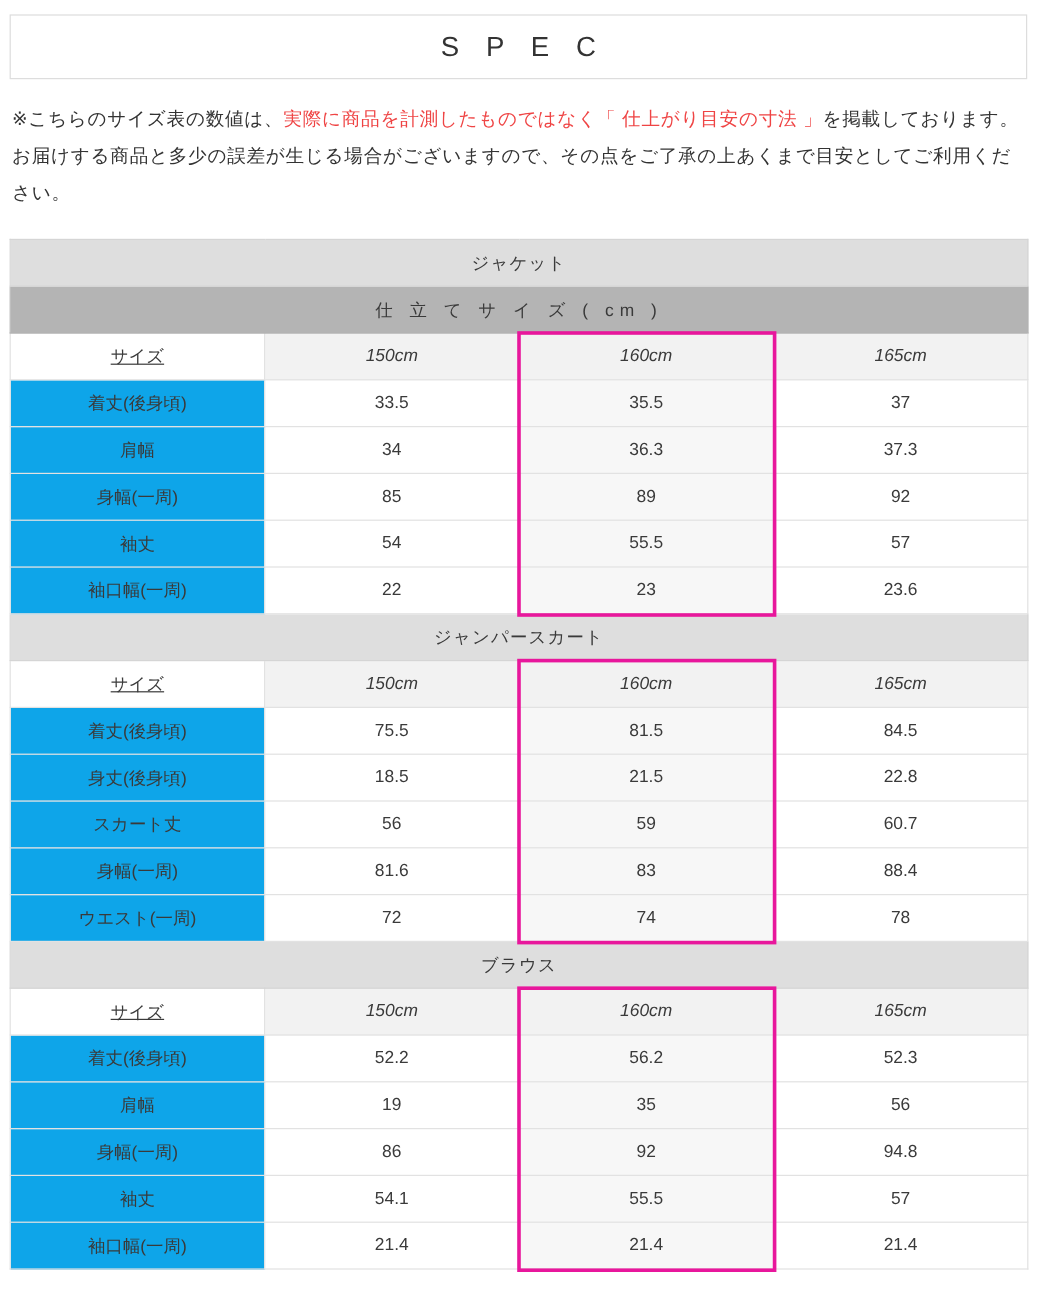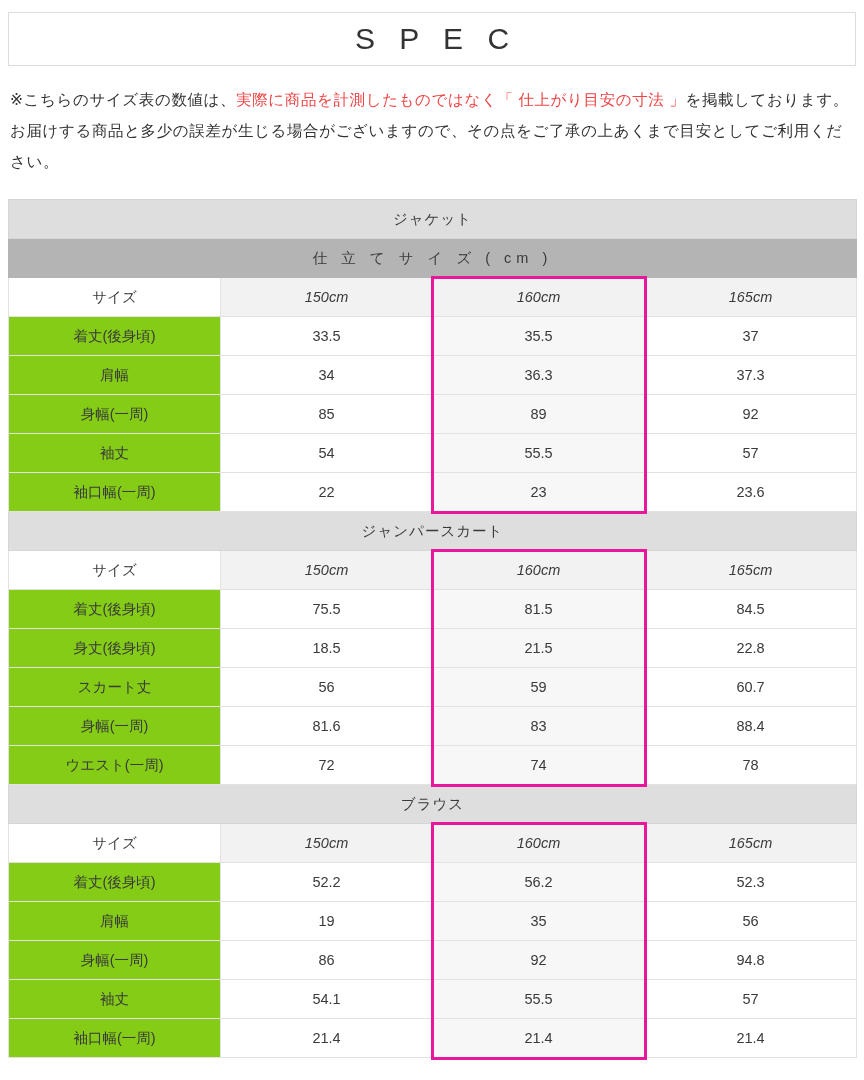--- a/index.html
+++ b/index.html
@@ -24,21 +24,21 @@
   .spec-header {
     margin: 12px 8px 0 8px;
     border: 1px solid #dddddd;
     height: 52px;
     display: flex;
     align-items: center;
     justify-content: center;
     background: #ffffff;
   }
   .spec-header .title {
-    font-size: 30px;
+    font-size: 23px;
     letter-spacing: 8px;
     color: #333333;
     font-weight: normal;
     padding-left: 8px;
   }
 
   
   .note {
     margin: 18px 10px 0 10px;
     font-size: 15.5px;
@@ -80,27 +80,28 @@
   .group {
     background: #dedede;
     color: #3a3a3a;
     font-size: 14.5px;
     height: 42px;
     letter-spacing: 1px;
     border-color: #d5d5d5 !important;
   }
   .hdr-label {
     background: #ffffff;
+    text-decoration: underline;
   }
   .hdr-size {
     background: #f2f2f2;
     font-style: italic;
   }
   .row-label {
-    background: #84cc16;
+    background: #0ea5e9;
     width: 212px;
   }
   .cell-alt {
     background: #f7f7f7;
   }
   .cell-plain {
     background: #ffffff;
   }
 
   

